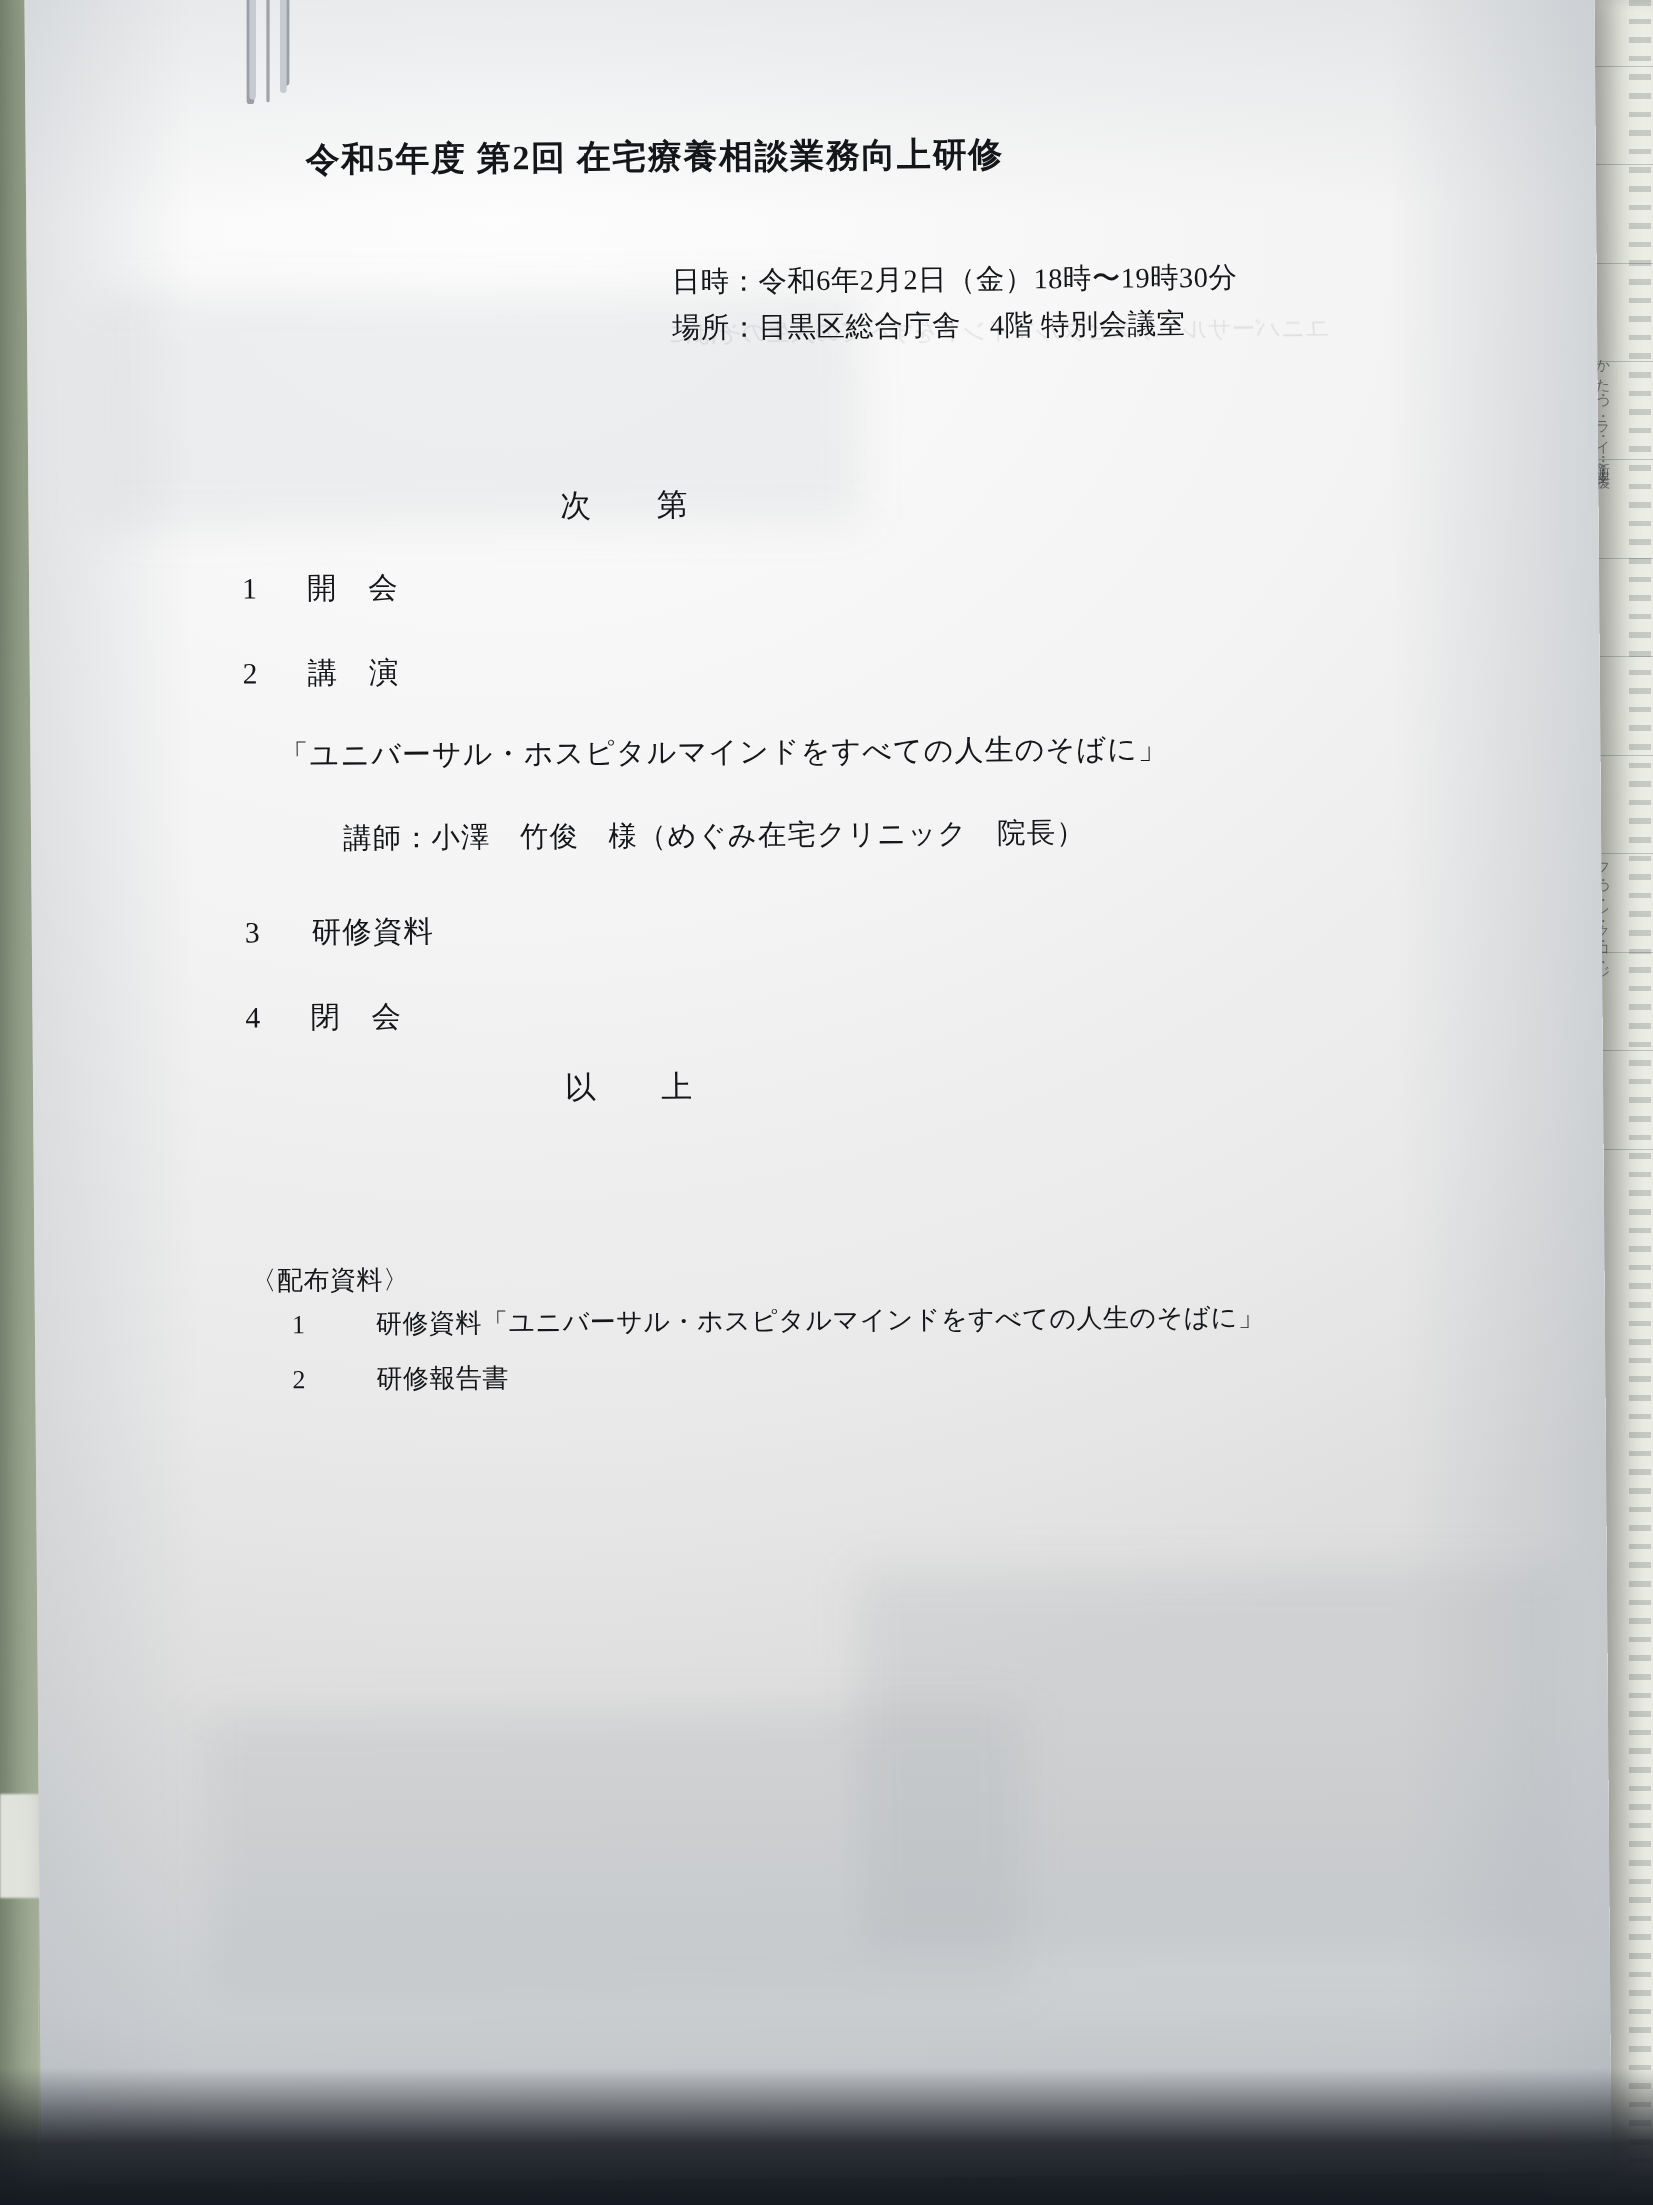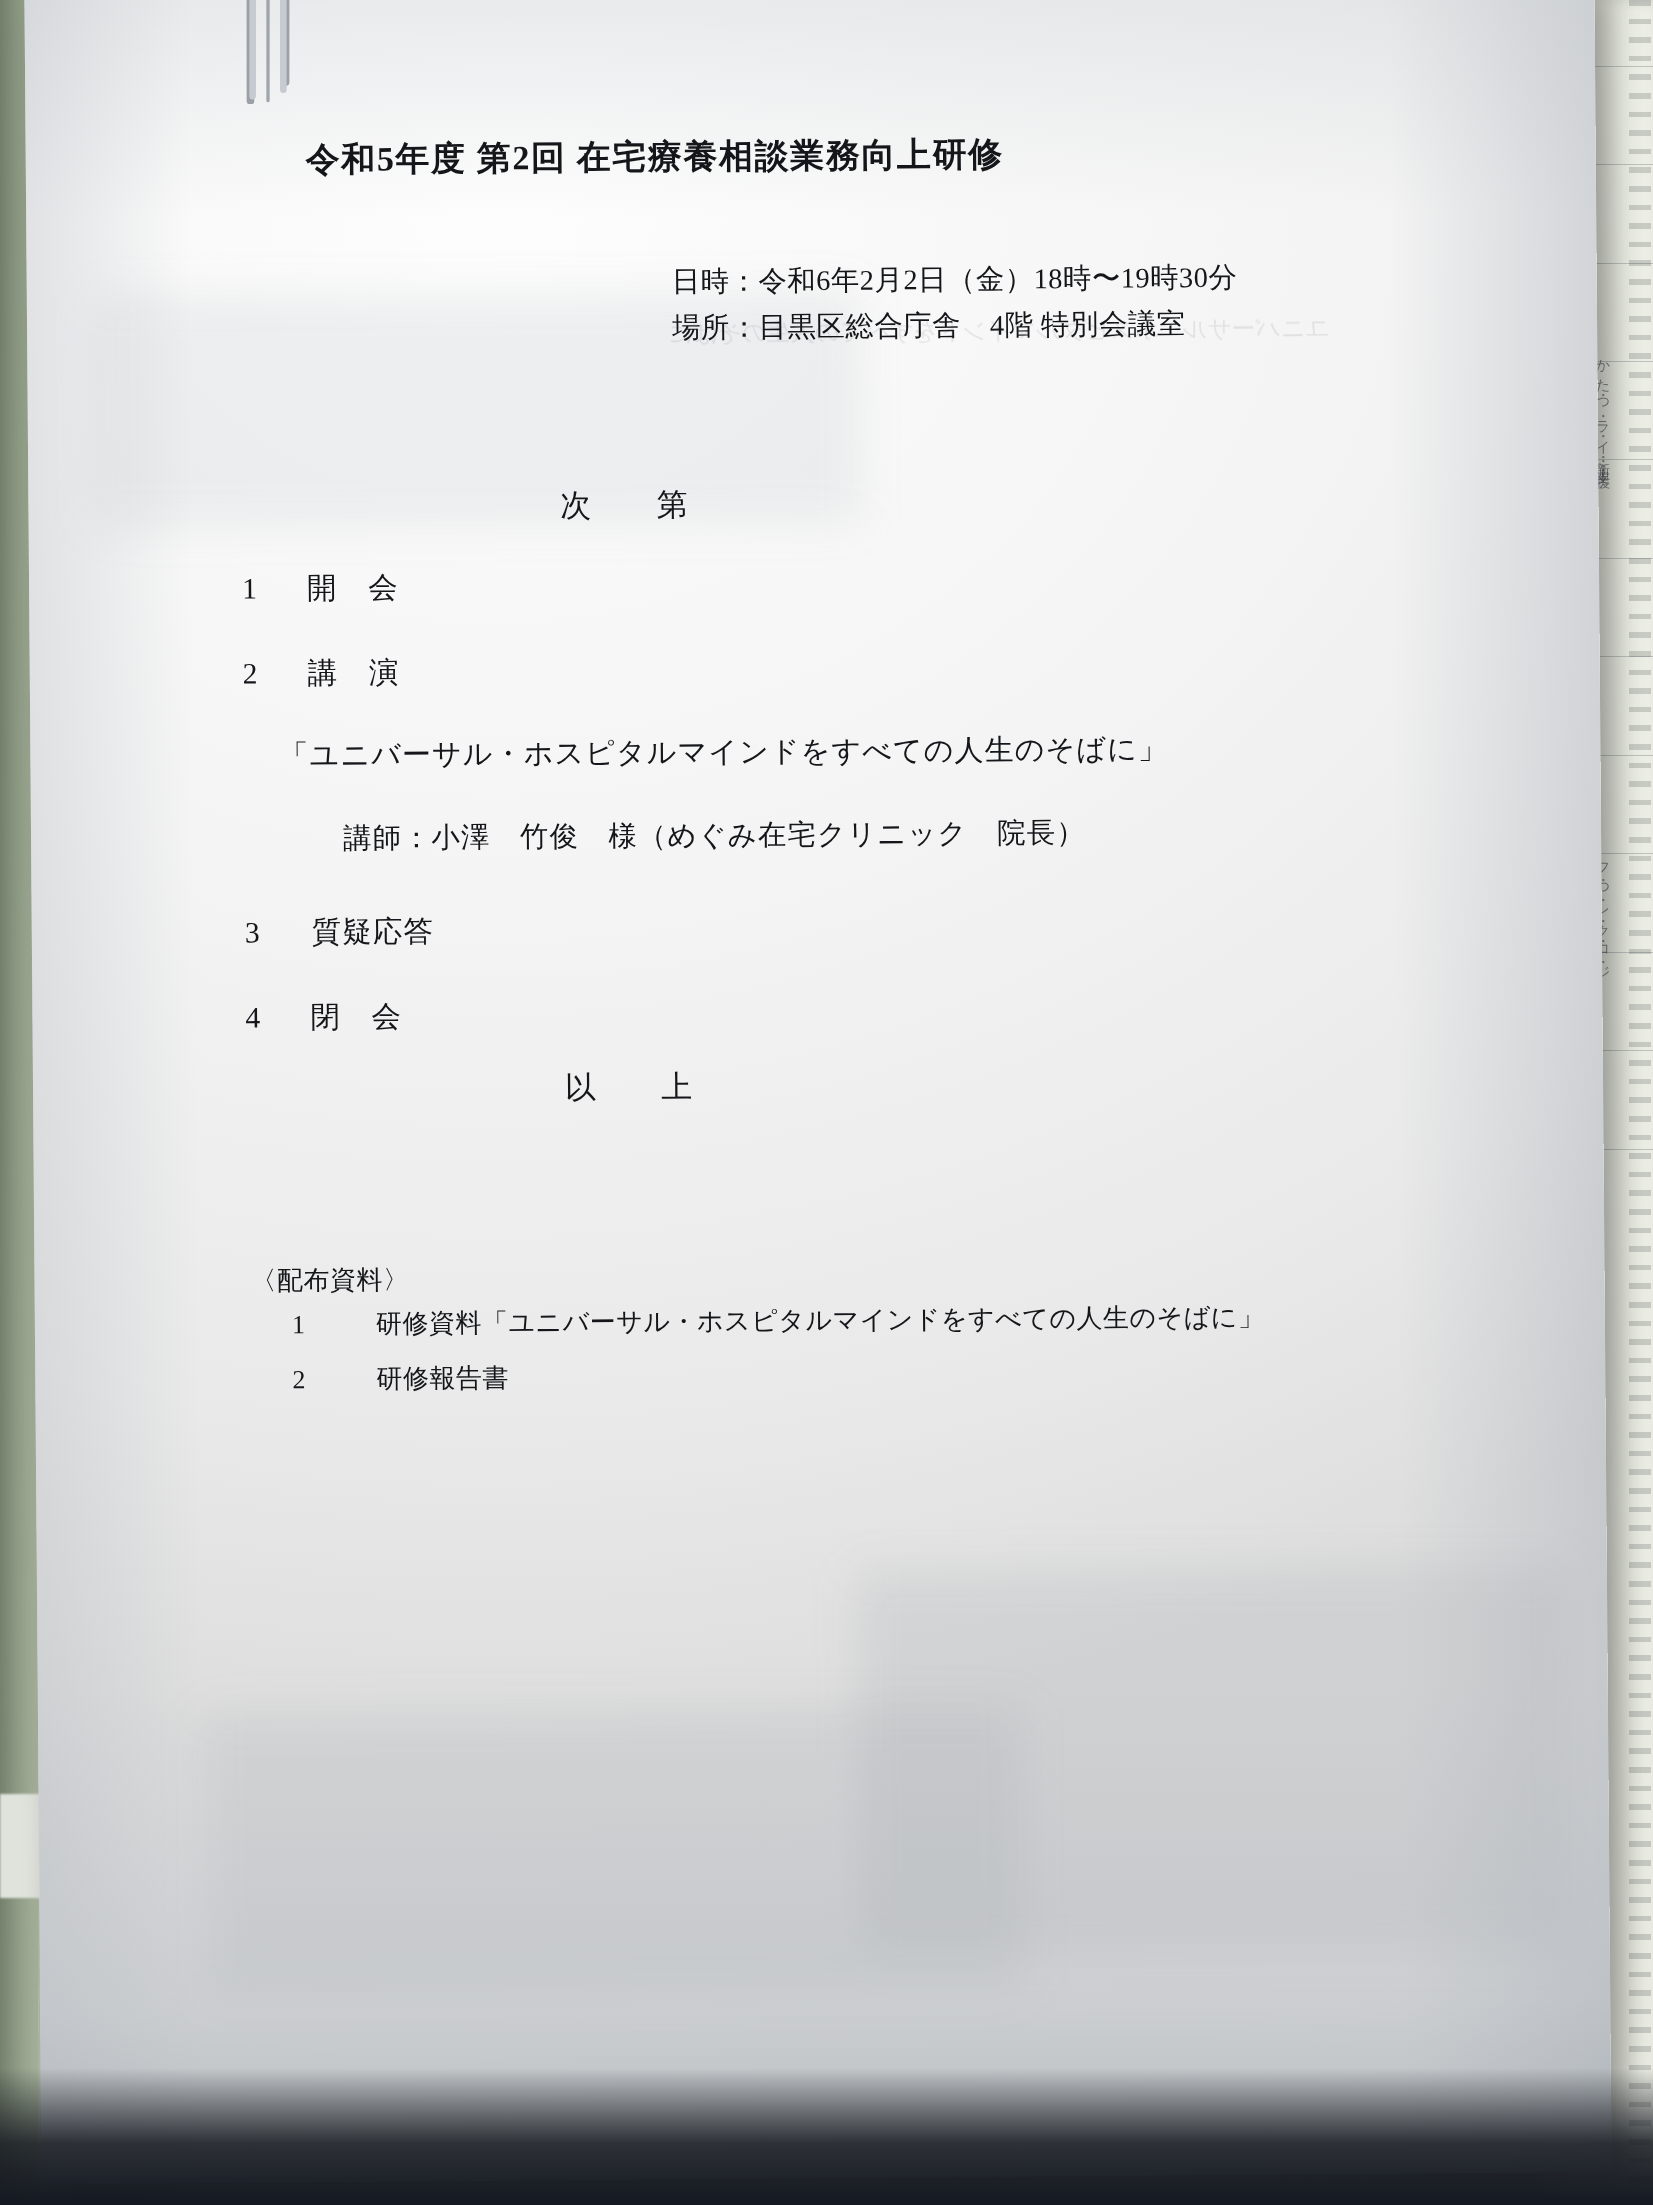--- a/index.html
+++ b/index.html
@@ -288,21 +288,21 @@
       <span style="display:inline-block;width:32px"></span>
       <span>講　演</span>
     </div>
 
     <div class="item lecture-title">「ユニバーサル・ホスピタルマインドをすべての人生のそばに」</div>
     <div class="item lecturer">講師：小澤　竹俊　様（めぐみ在宅クリニック　院長）</div>
 
     <div class="item item-3">
       <span>3</span>
       <span style="display:inline-block;width:34px"></span>
-      <span>質疑応答</span>
+      <span>研修資料</span>
     </div>
 
     <div class="item item-4">
       <span>4</span>
       <span style="display:inline-block;width:32px"></span>
       <span>閉　会</span>
     </div>
 
     <div class="closing">以　　上</div>
 

